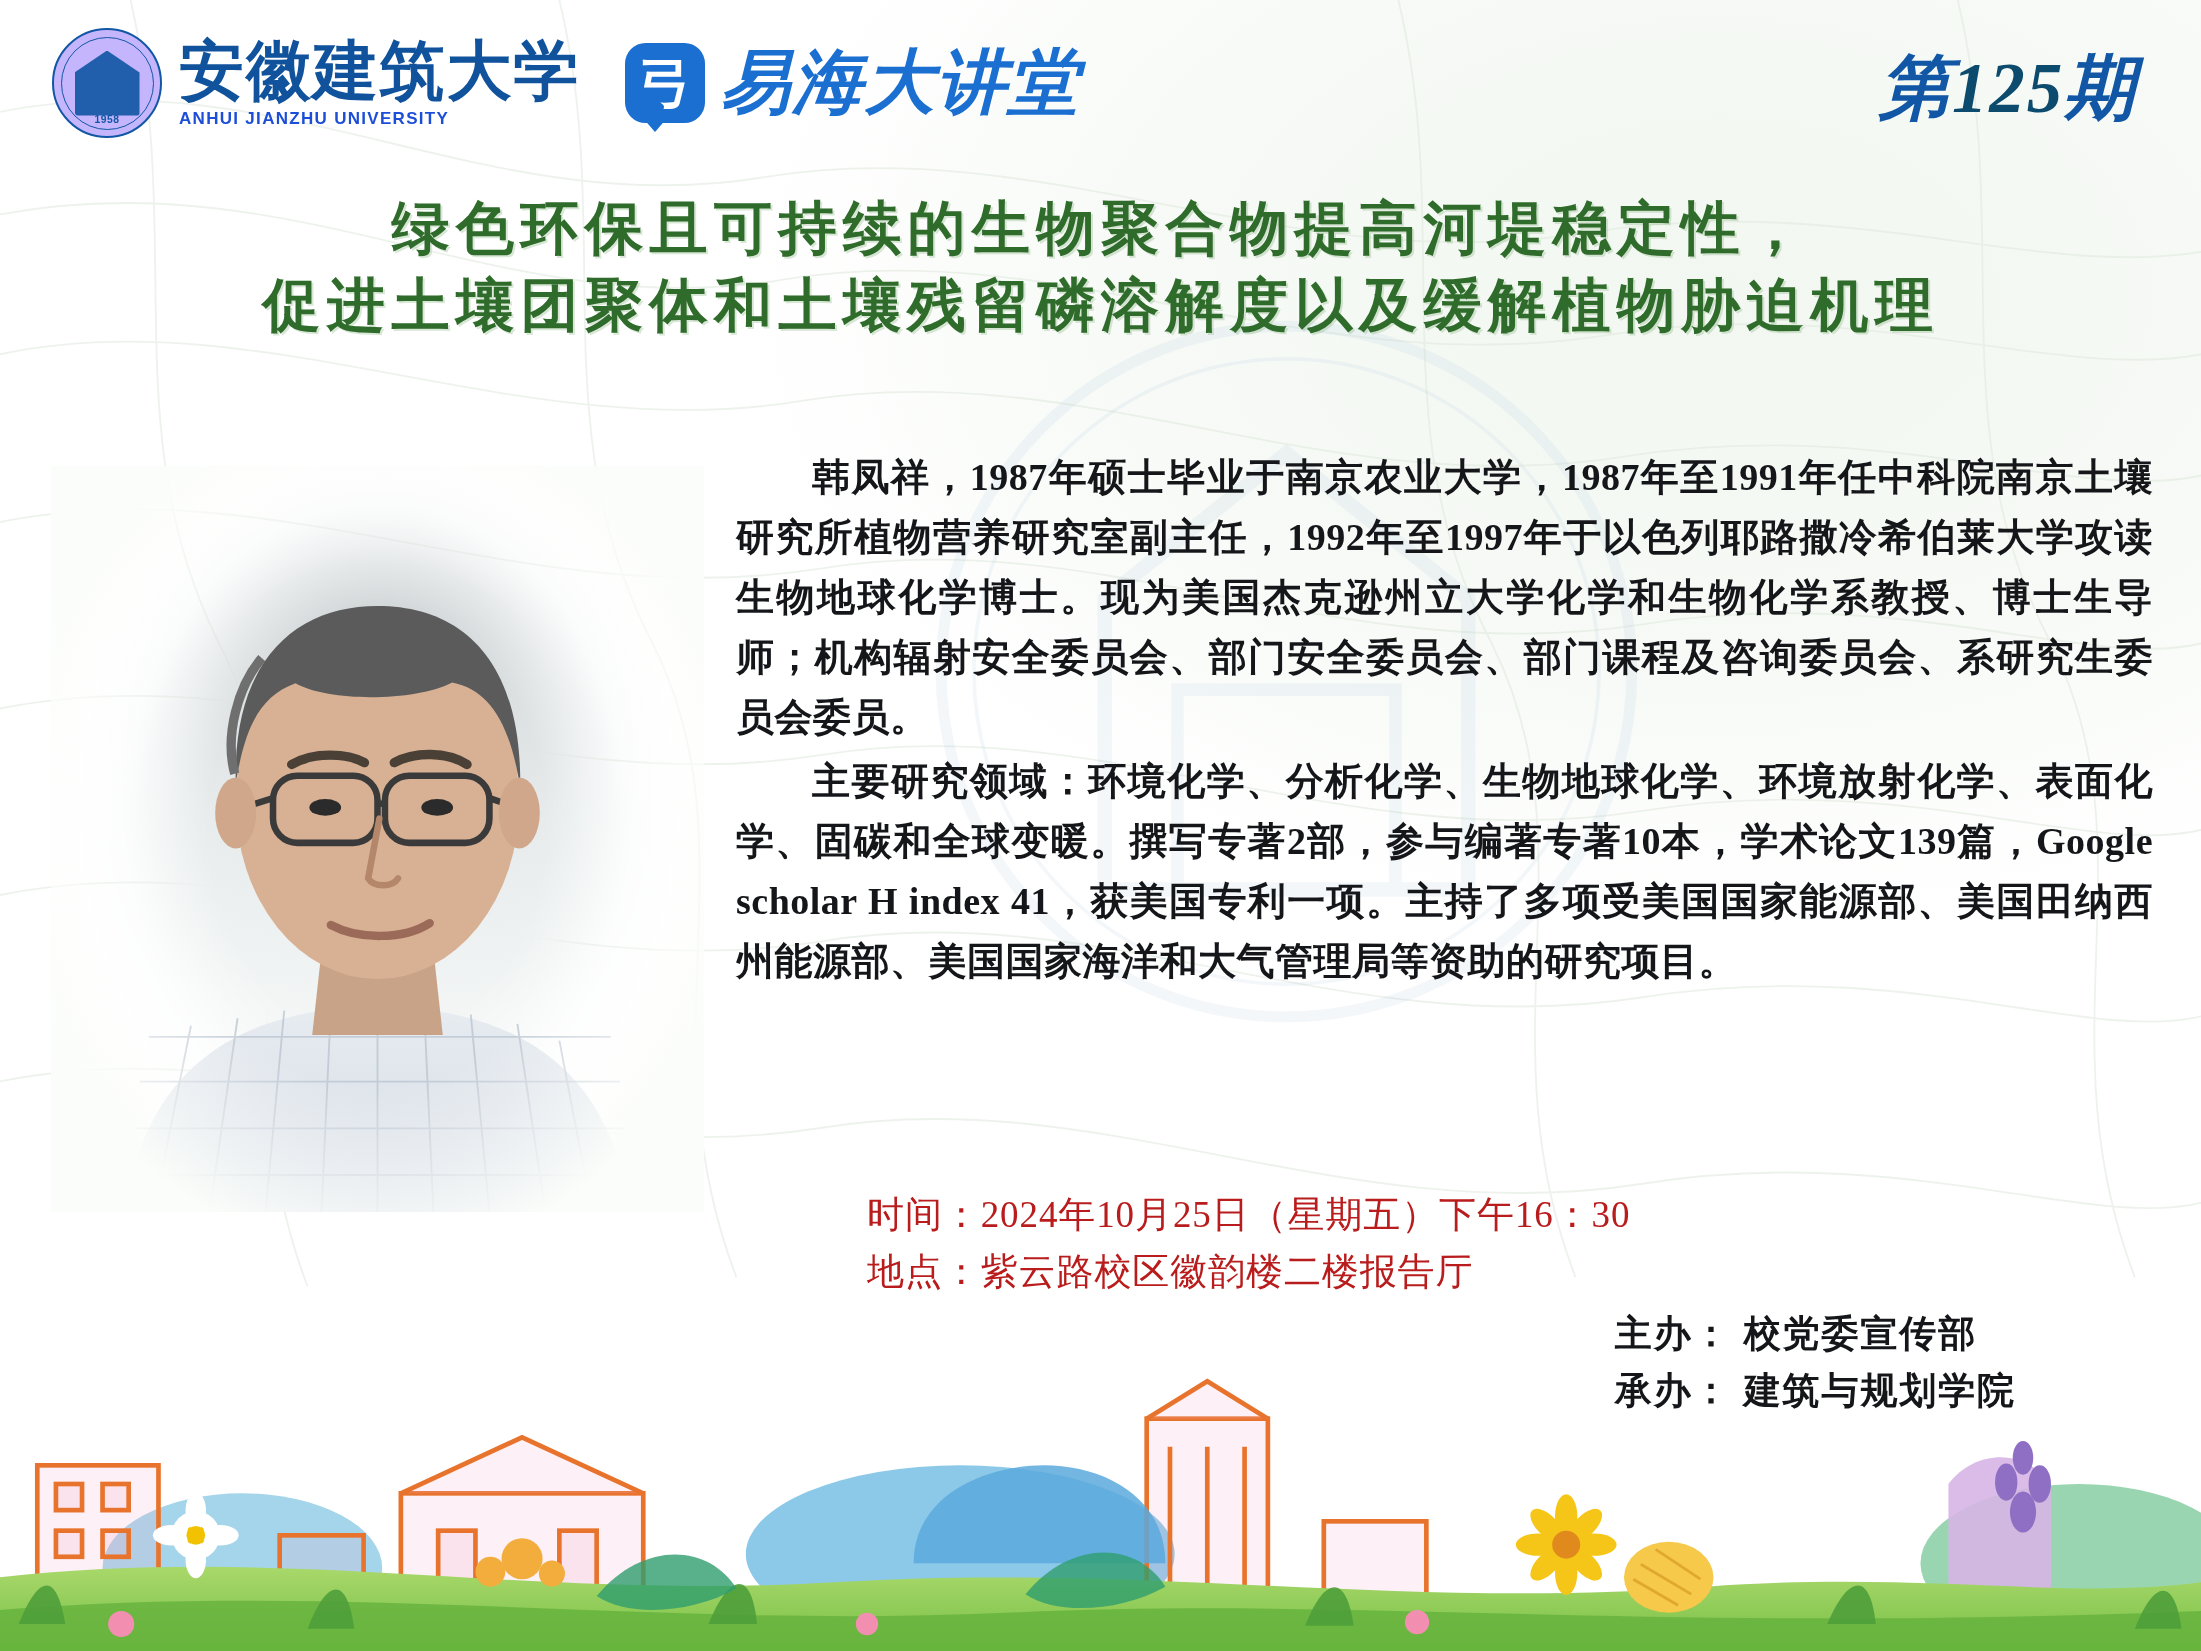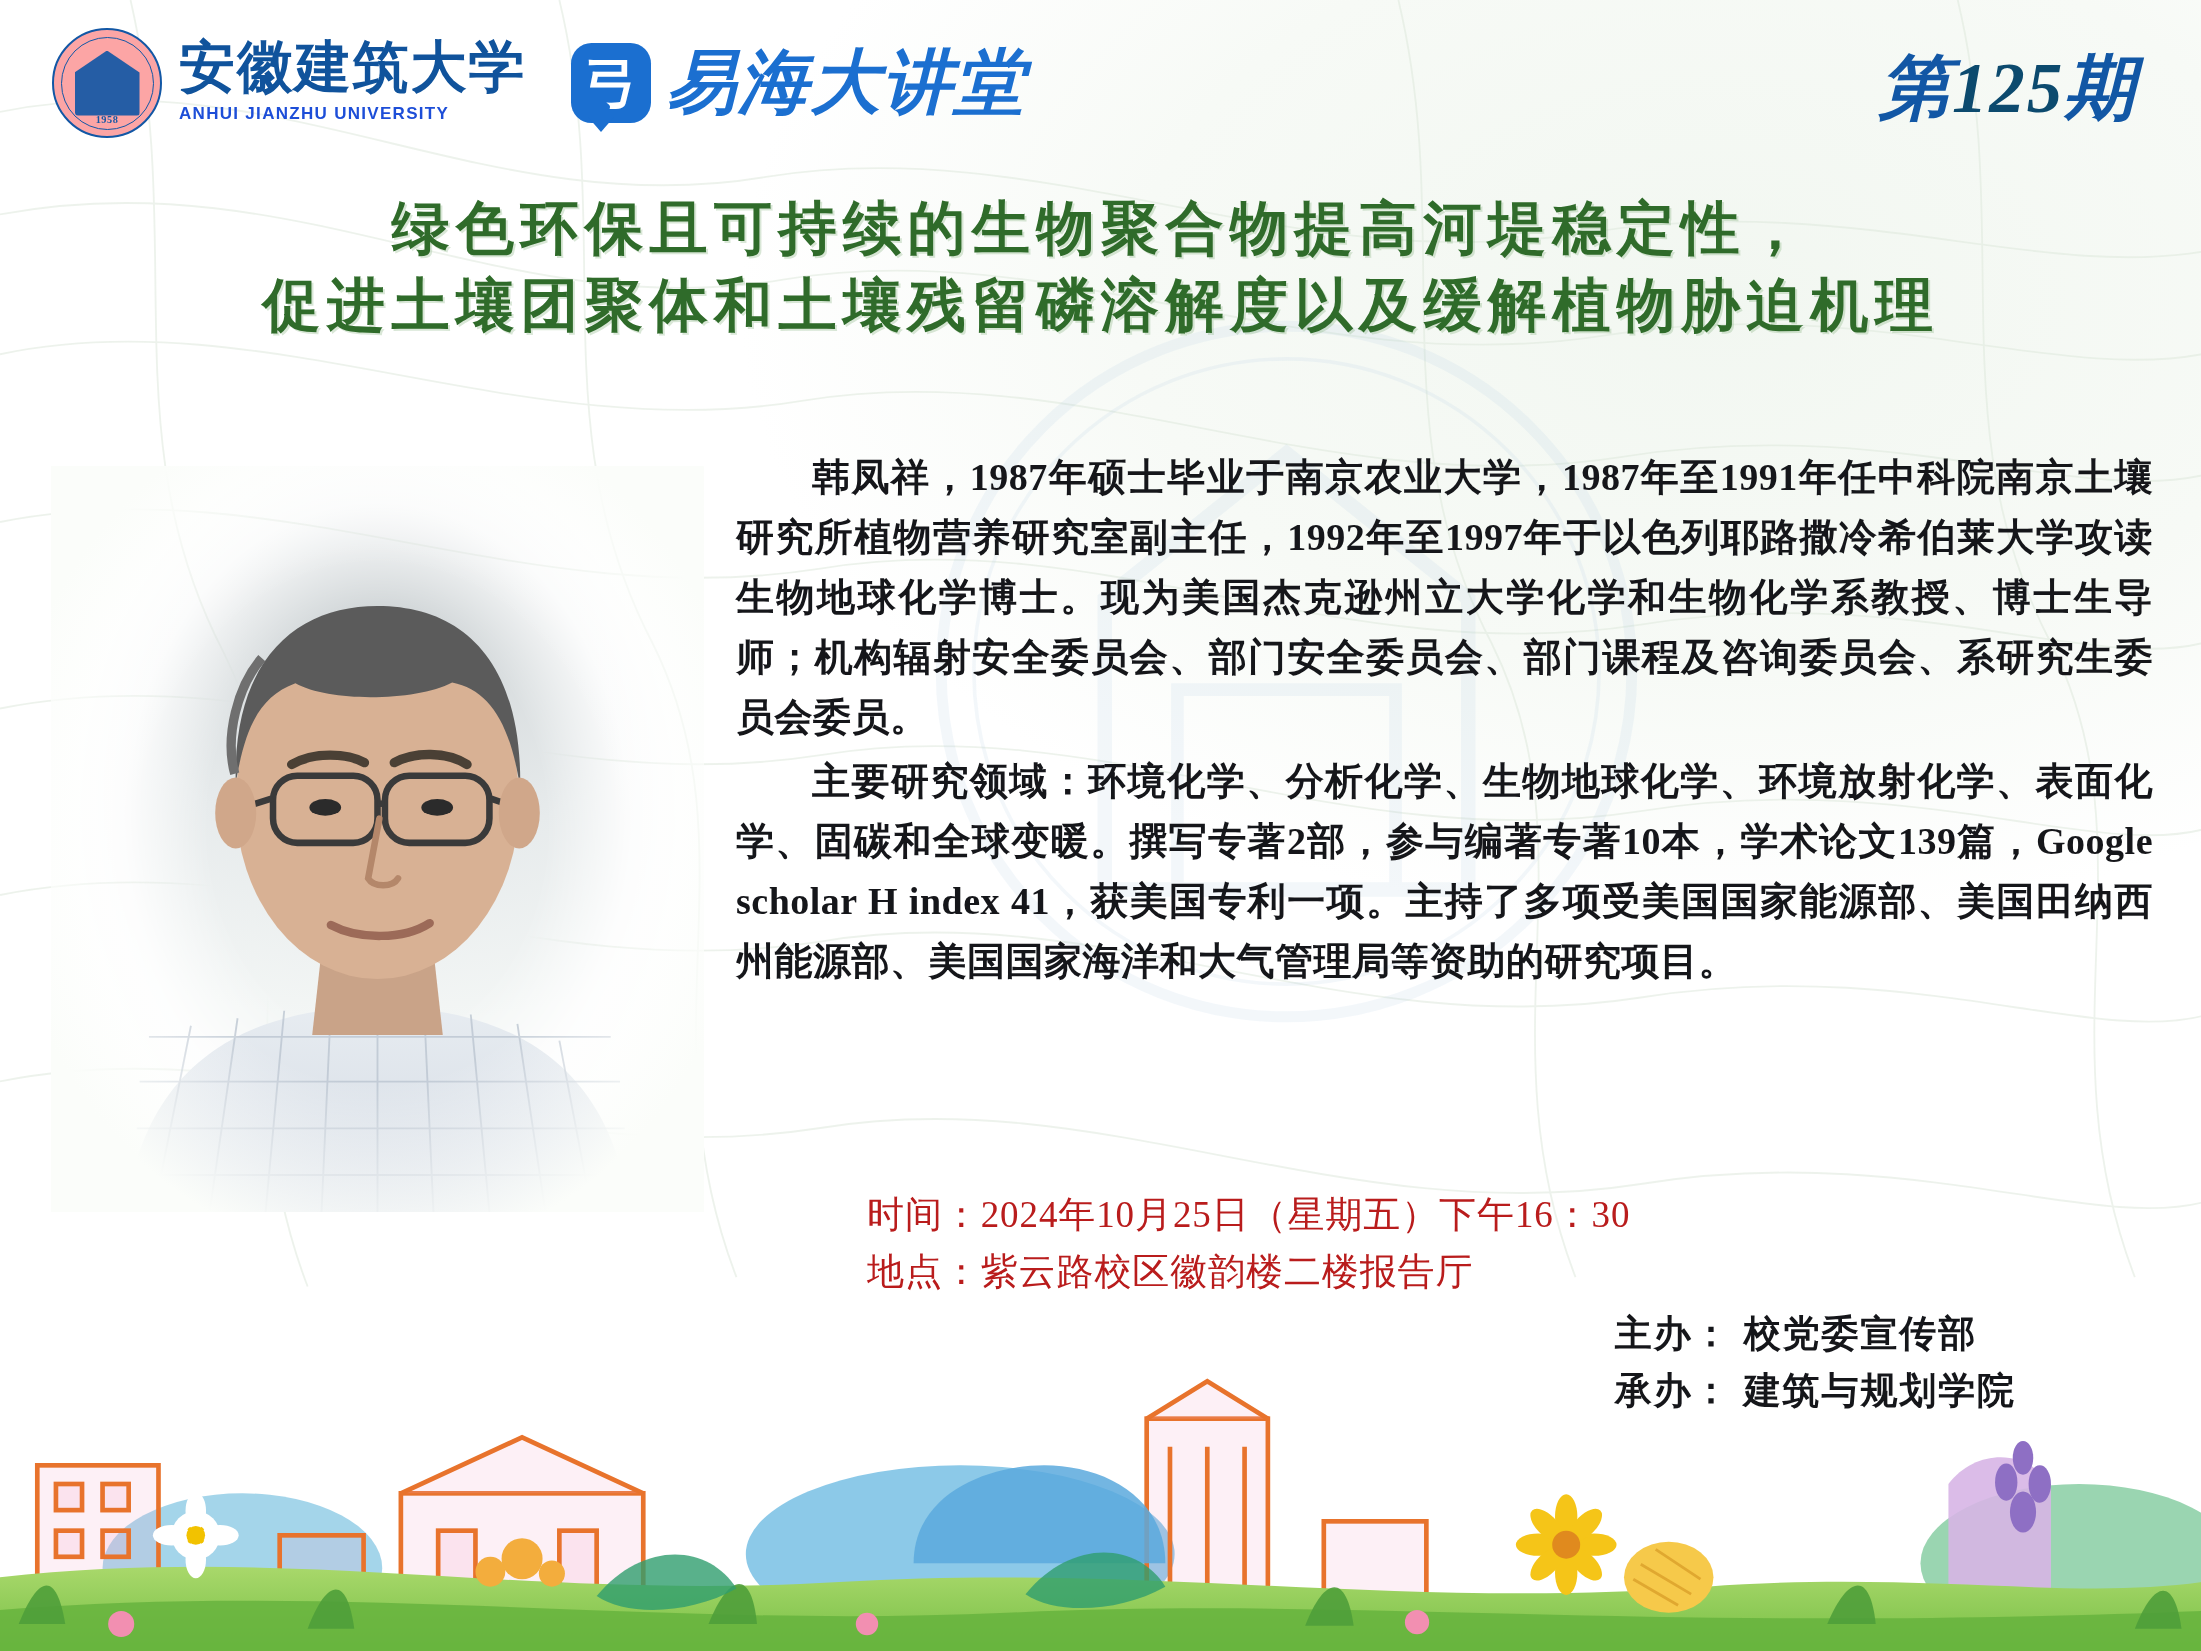--- a/index.html
+++ b/index.html
@@ -52,22 +52,21 @@
     align-items: center;
     gap: 17px;
   }
   .seal {
     width: 110px;
     height: 110px;
     border-radius: 50%;
     border: 2.8px solid #1257a5;
     position: relative;
     flex: none;
-    background: #fca5a5;
-    font-family: Liberation Serif, serif;
+    background: #c4b5fd;
   }
   .seal::before {
     content: "";
     position: absolute;
     inset: 6.5px;
     border-radius: 50%;
     border: 1.4px solid #1257a5;
   }
   .seal-inner {
     position: absolute;
@@ -83,22 +82,22 @@
     left: 0;
     width: 100%;
     text-align: center;
     font-size: 10.3px;
     color: #1257a5;
     font-weight: bold;
     letter-spacing: 0.5px;
   }
   .uni-names { display: flex; flex-direction: column; justify-content: center; }
   .uni-cn {
-    font-family: Liberation Mono, monospace;
-    font-size: 56px;
+    font-family: Liberation Serif, serif;
+    font-size: 65px;
     font-weight: bold;
     color: #10539c;
     letter-spacing: 1.9px;
     line-height: 1.05;
   }
   .uni-en {
     font-size: 17px;
     font-weight: bold;
     color: #1d4ed8;
     letter-spacing: 1.3px;

